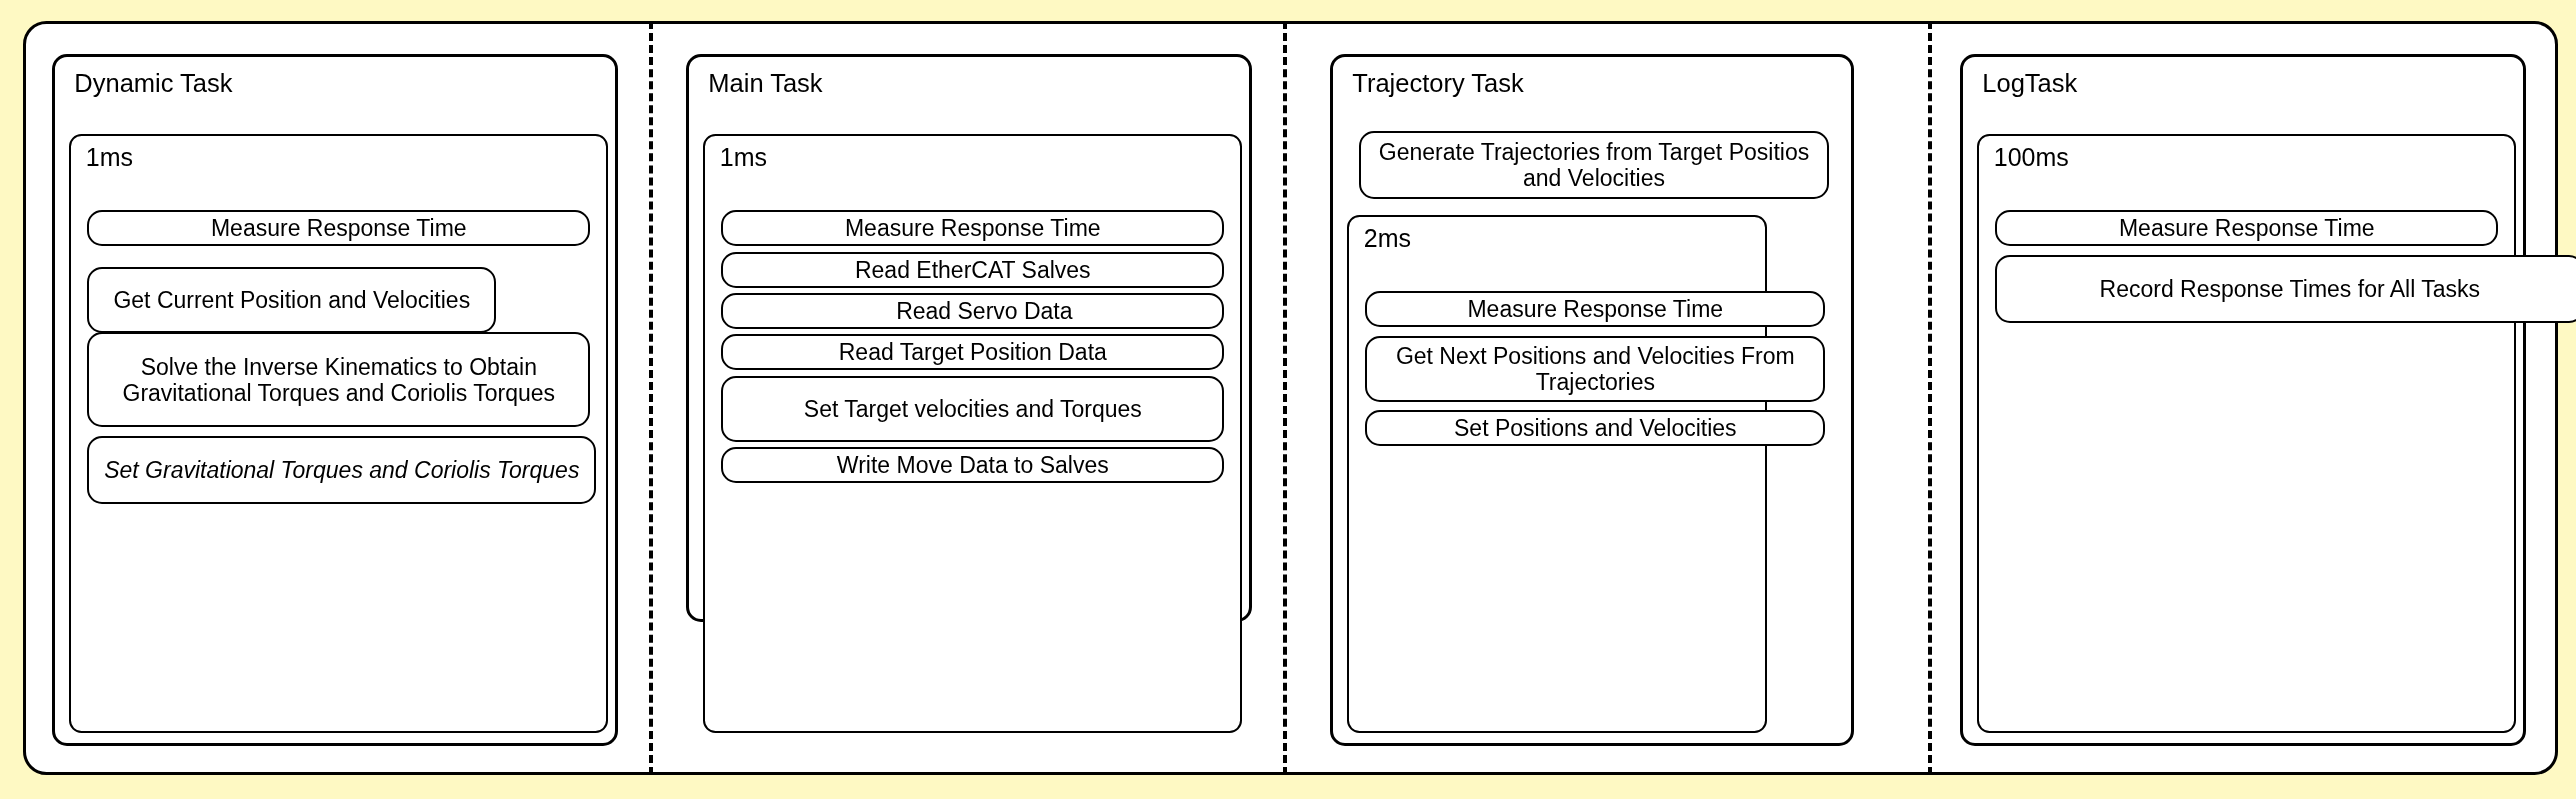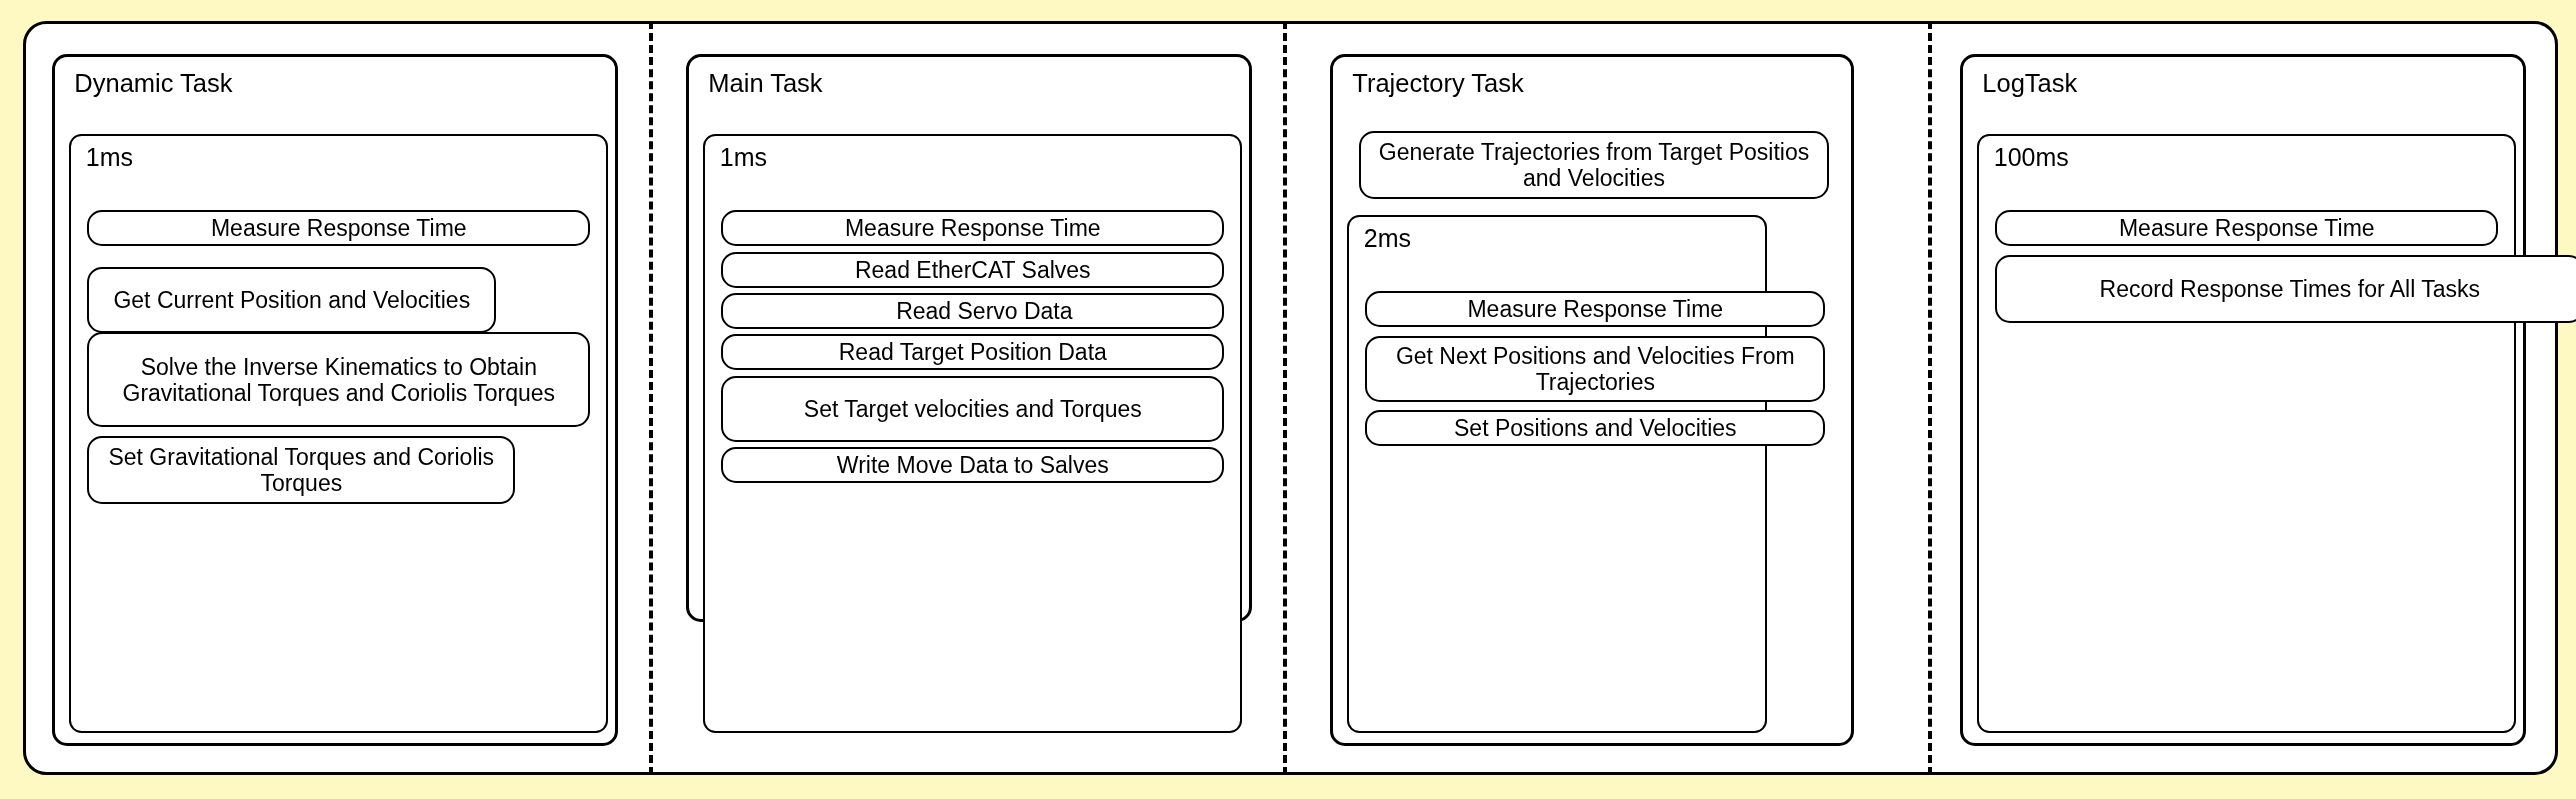--- a/index.html
+++ b/index.html
@@ -123,21 +123,21 @@
       </div>
 
       <div class="step" style="left:16.5px; top:120px; width:409px; height:66px;margin-top:11px;">
         <span>Get Current Position and Velocities</span>
       </div>
 
       <div class="step" style="left:16.5px; top:196px; width:503px; height:95px;">
         <span>Solve the Inverse Kinematics to Obtain Gravitational Torques and Coriolis Torques</span>
       </div>
 
-      <div class="step" style="left:16.5px; top:300px; width:428px; height:68px;">
+      <div class="step" style="left:16.5px; top:300px; width:509px; height:68px;font-style:italic;">
         <span>Set Gravitational Torques and Coriolis Torques</span>
       </div>
     </div>
   </div>
 
   <div class="task-card" style="left:686px; top:54px; width:566px; height:568px;">
     <div class="task-title">Main Task</div>
 
     <div class="period-box" style="left:13.8px; top:77px; width:539px; height:599px;">
       <div class="period-label">1ms</div>

